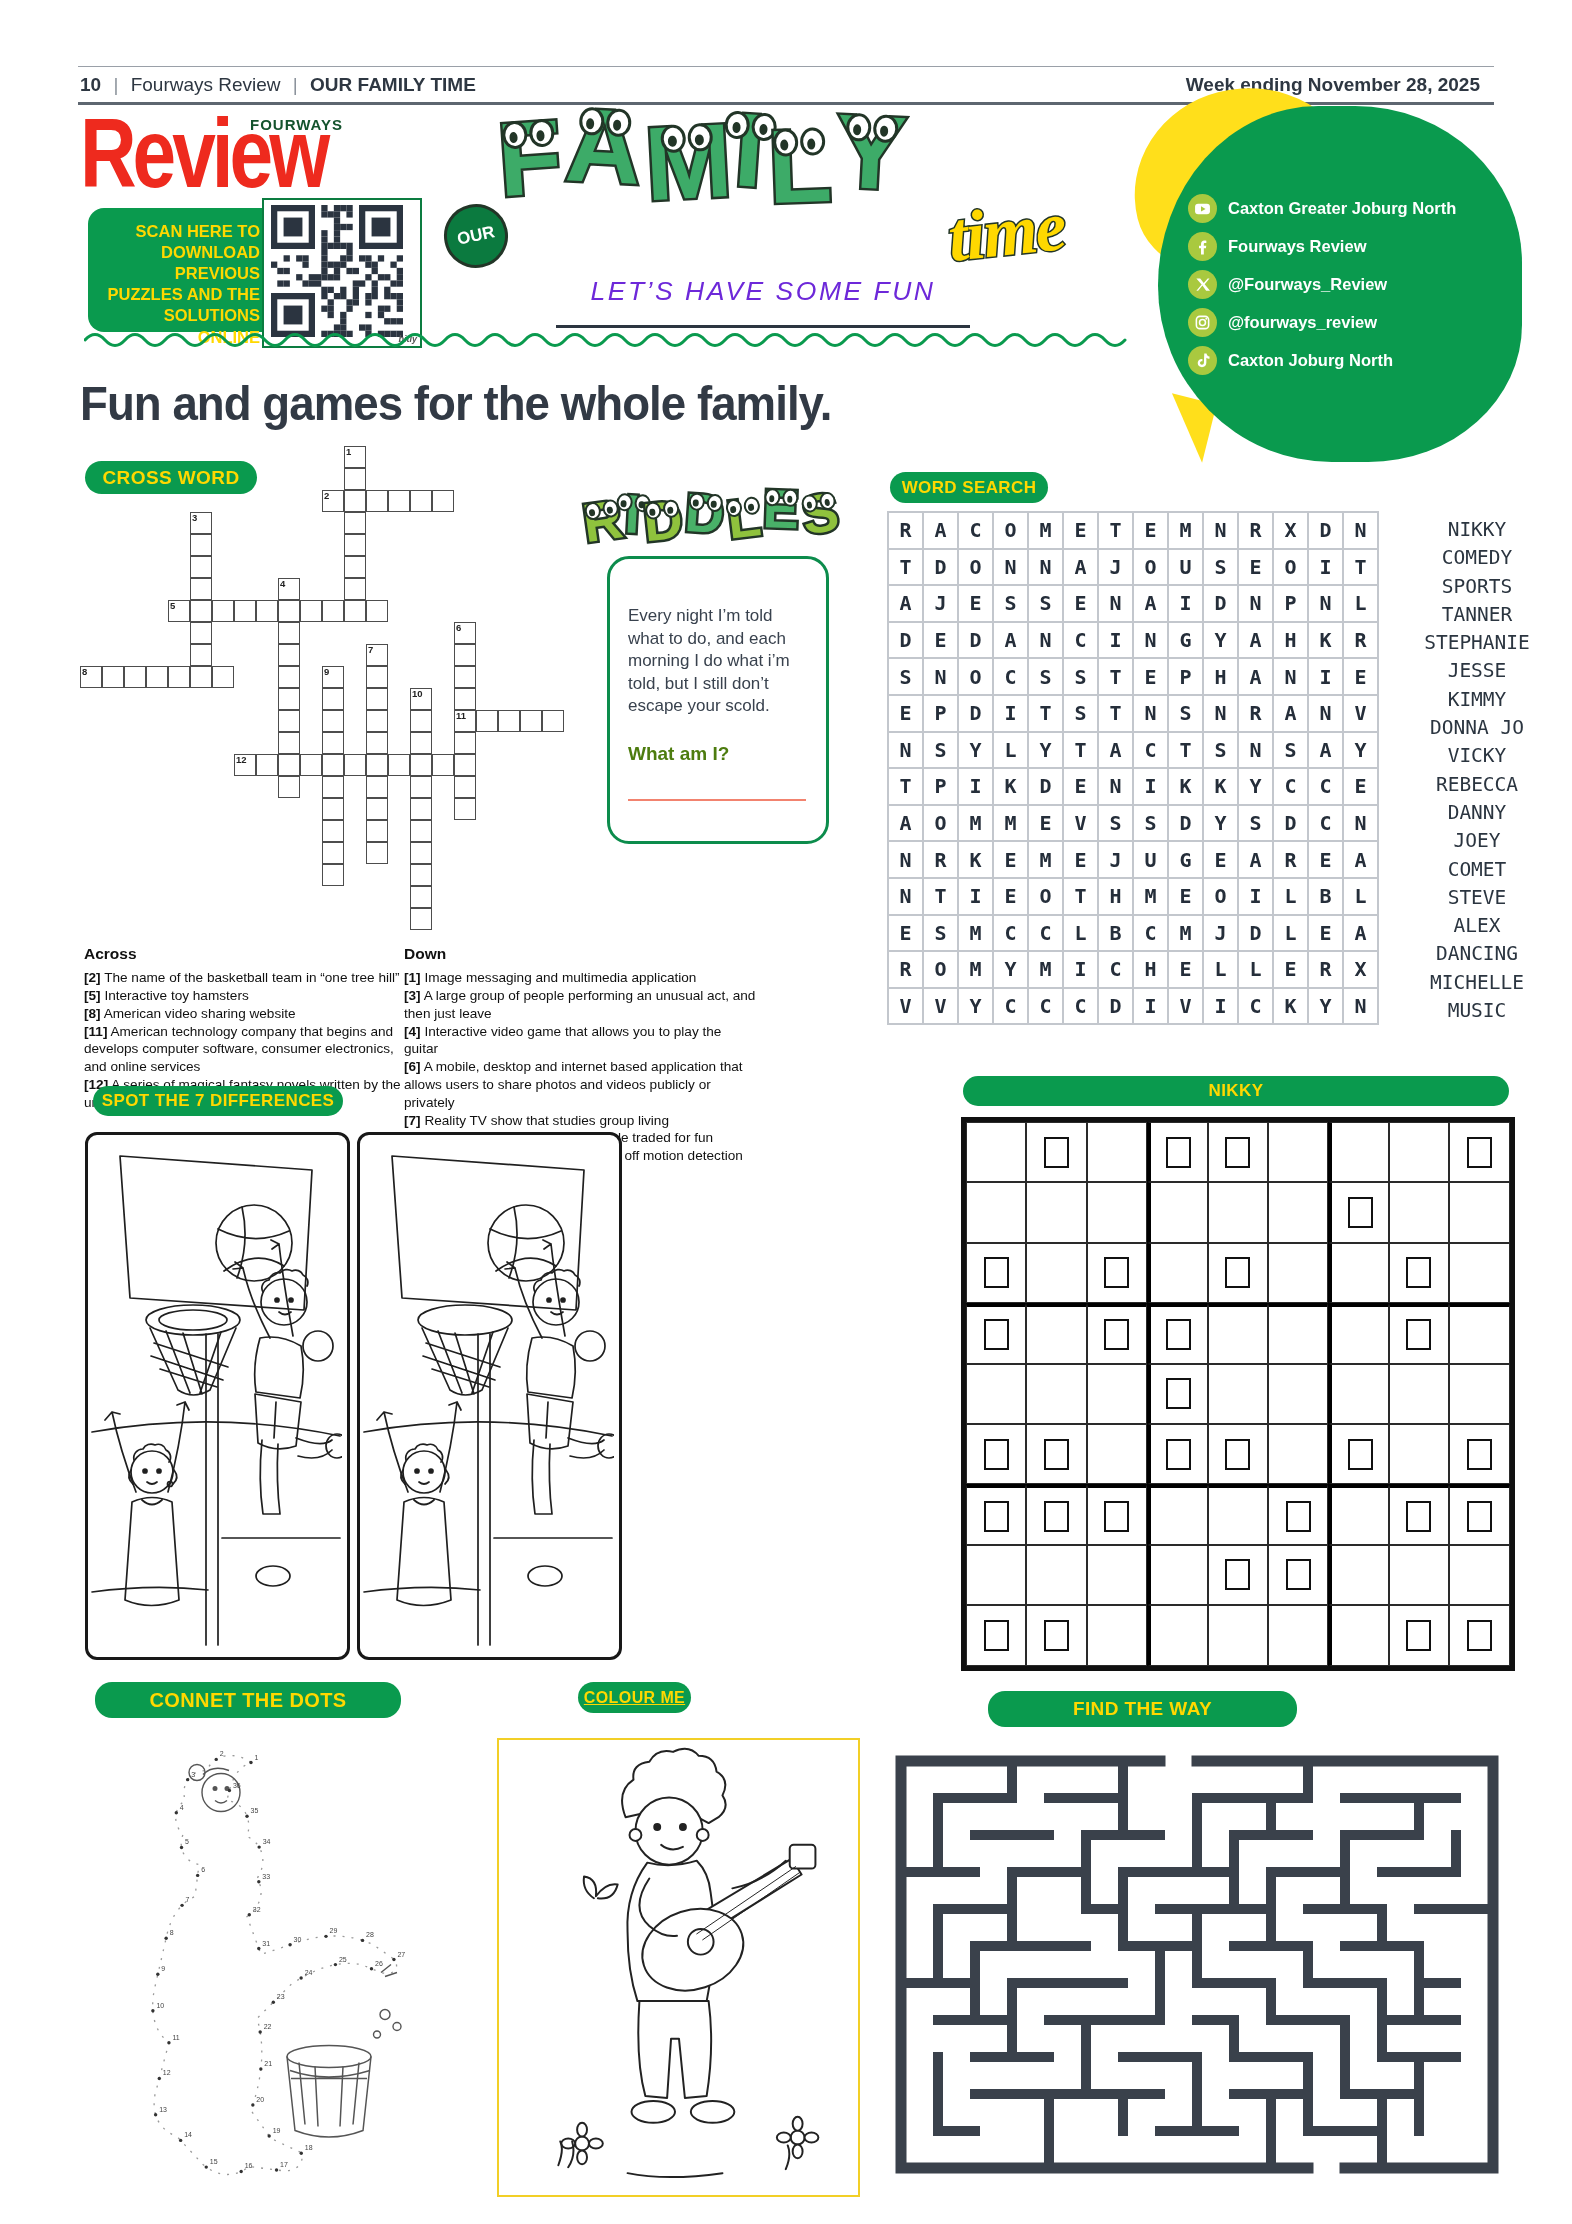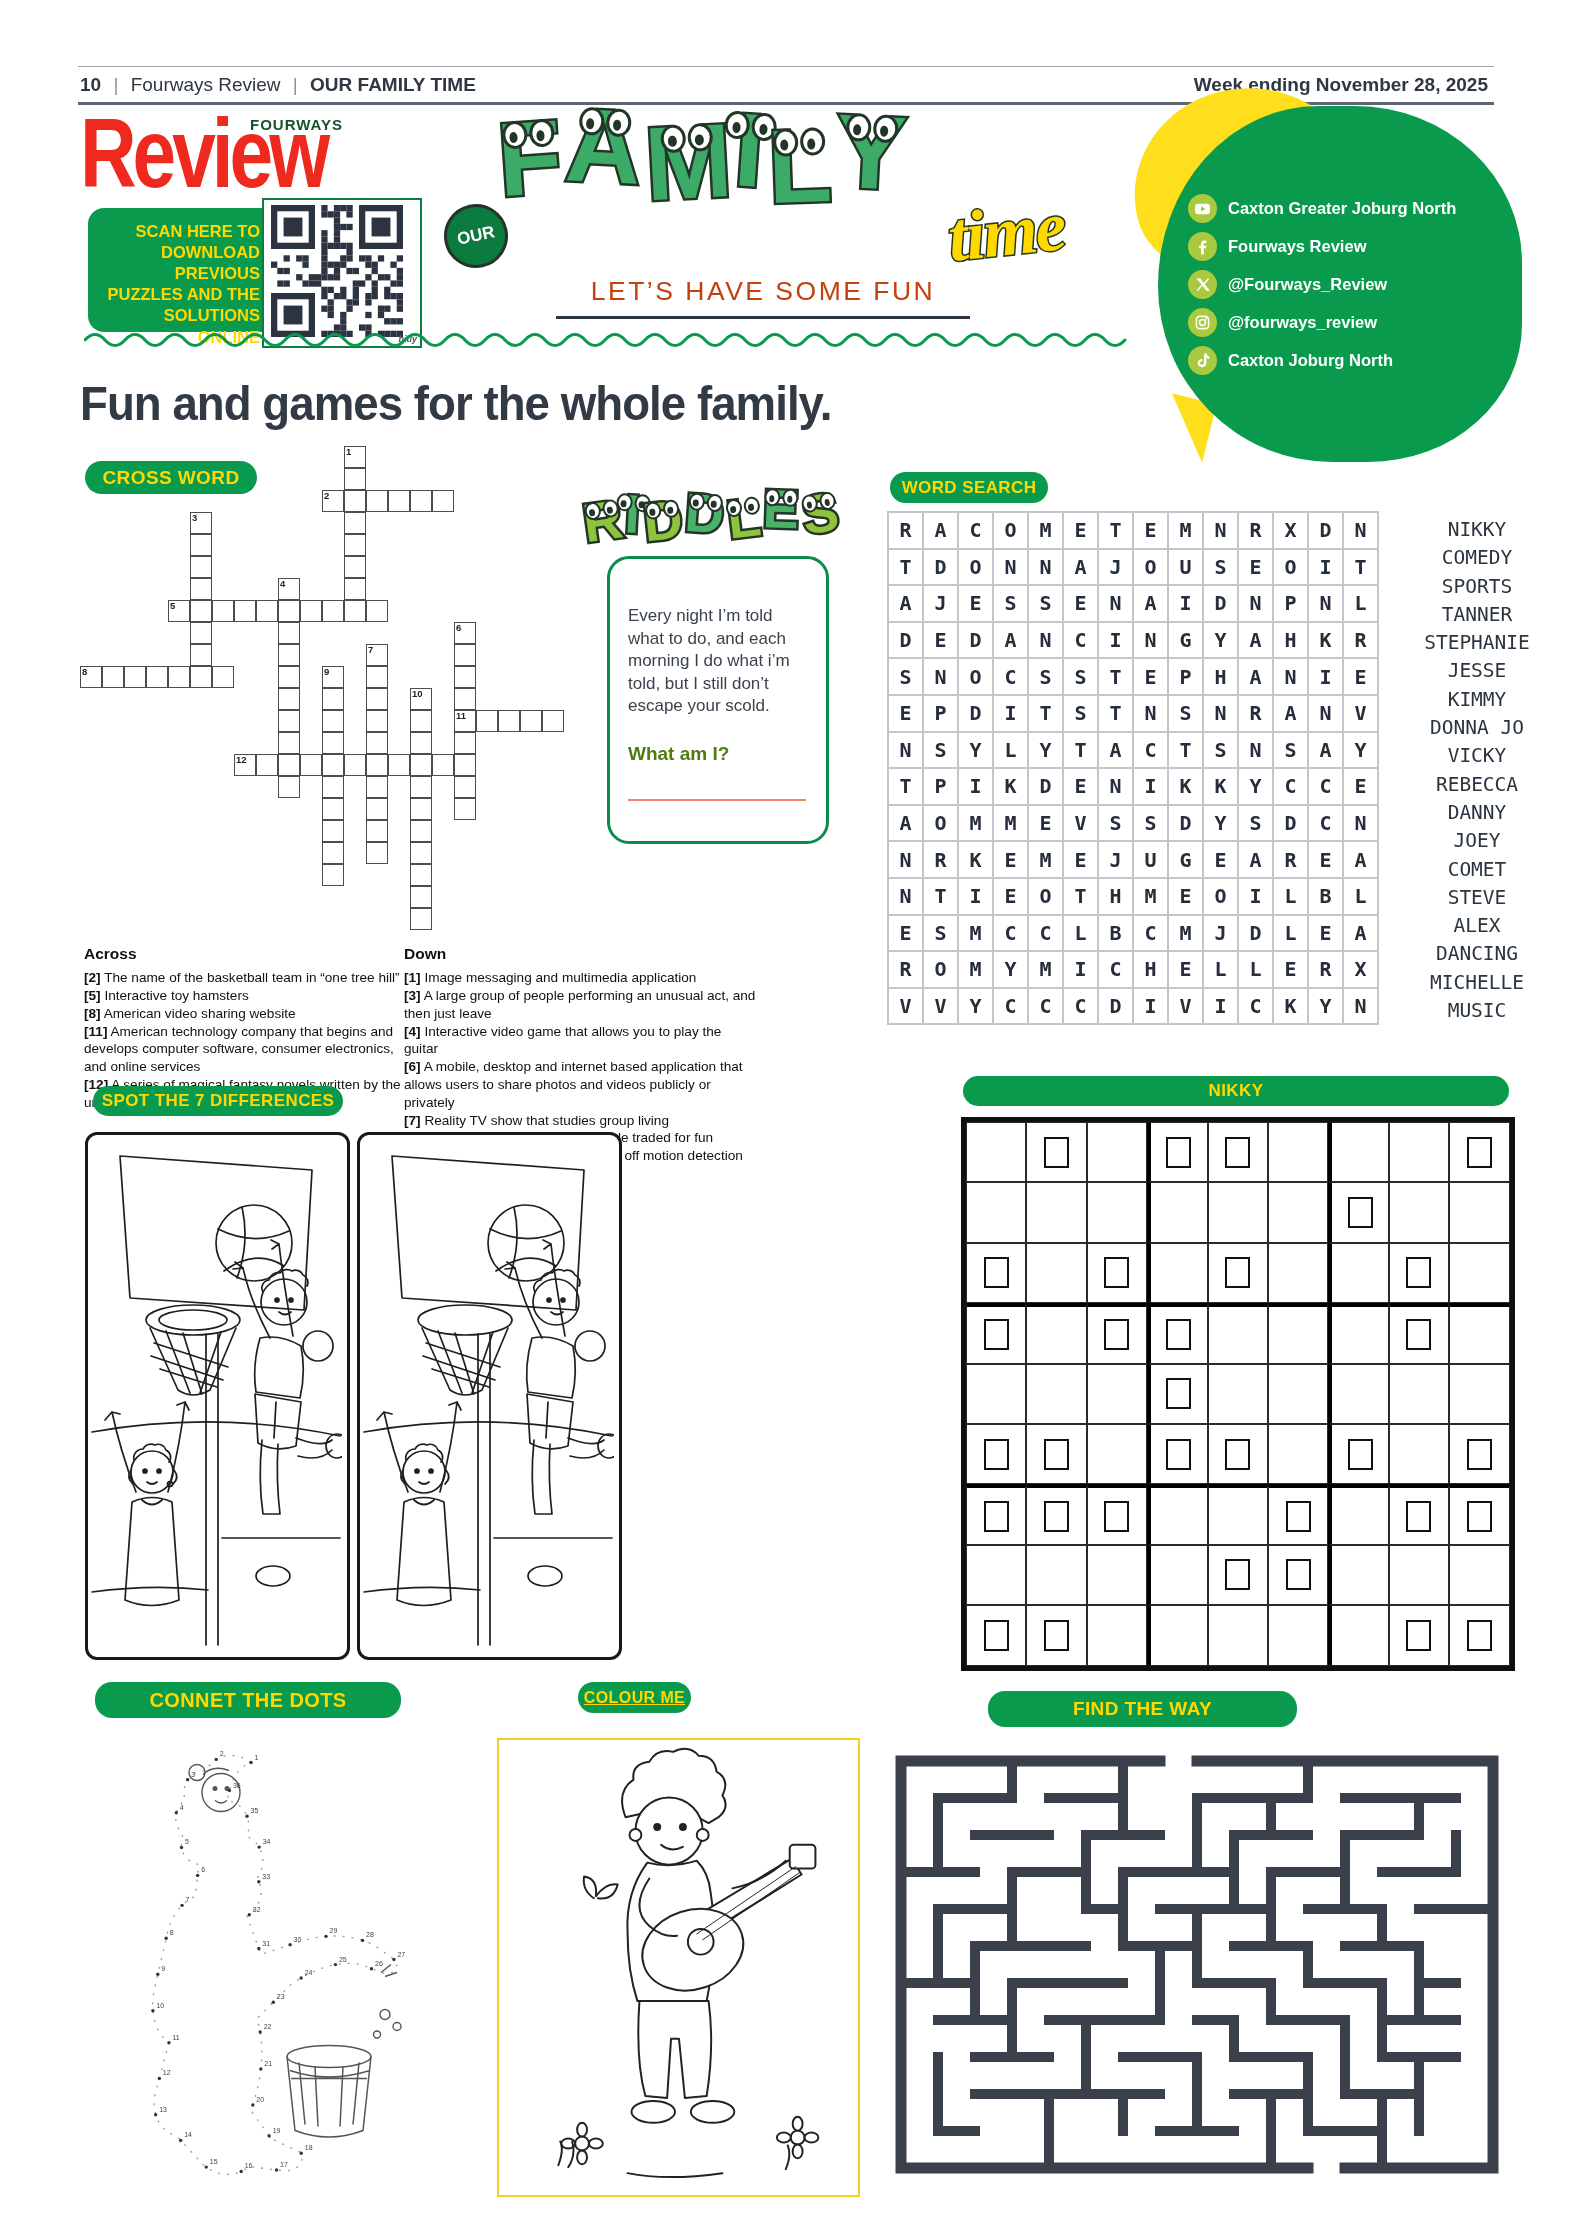--- a/index.html
+++ b/index.html
@@ -5,21 +5,21 @@
   html,body{margin:0;padding:0;}
   body{width:1572px;height:2224px;position:relative;overflow:hidden;background:#fff;
        font-family:"Liberation Sans",sans-serif;color:#1d242e;}
   .abs{position:absolute;}
 
   
   #hdr-rule-top{left:78px;top:66px;width:1416px;border-top:1px solid #9aa0a8;}
   #hdr{left:80px;top:74px;width:1412px;font-size:19px;color:#2e3742;}
   #hdr .pg,#hdr .sec{font-weight:bold;}
   #hdr .sep{color:#8b929b;margin:0 7px;font-weight:normal;}
-  #hdr-right{position:absolute;right:4px;top:0;font-weight:bold;}
+  #hdr-right{position:absolute;right:12px;top:0;font-weight:bold;}
   #hdr-rule-bot{left:78px;top:102px;width:1416px;border-top:3px solid #5d6670;}
 
   
   #brand{left:80px;top:104px;font-size:98px;font-weight:bold;color:#ee2a1e;
          letter-spacing:-5px;transform:scaleX(.80);transform-origin:left top;line-height:1;}
   #brand-over{left:250px;top:116px;font-size:15px;font-weight:bold;color:#14532d;letter-spacing:1px;}
 
   #scanbox{left:88px;top:208px;width:330px;height:124px;background:#0a9a4e;border-radius:16px;}
   #scantext{position:absolute;left:10px;top:13px;width:162px;text-align:right;
             color:#ffd800;font-weight:bold;font-size:16.5px;line-height:1.28;}
@@ -36,22 +36,22 @@
   .eye::after{content:"";position:absolute;left:22%;bottom:12%;width:45%;height:50%;
               background:#223527;border-radius:50%;}
   #logo-family{left:498px;top:94px;display:flex;gap:4px;}
   #logo-family .eyes{top:14px;} #logo-family .eye{width:19px;height:22px;}
   #logo-our{left:444px;top:204px;width:58px;height:58px;border-radius:50%;background:#0b7a3f;
             border:3px solid #223527;color:#fff;font-weight:bold;font-size:17px;display:flex;
             align-items:center;justify-content:center;transform:rotate(-12deg);z-index:3;}
   #logo-time{left:948px;top:192px;font-family:"Liberation Serif",serif;font-style:italic;
              font-weight:bold;font-size:70px;color:#ffd800;-webkit-text-stroke:3px #223527;
              paint-order:stroke fill;transform:rotate(-6deg);letter-spacing:-2px;z-index:3;}
-  #tagline{left:556px;top:276px;width:414px;text-align:center;font-size:26.5px;color:#c2410c;
-           letter-spacing:2.5px;border-bottom:3px solid #2c3540;padding-bottom:9px;}
+  #tagline{left:556px;top:276px;width:414px;text-align:center;font-size:26.5px;color:#6d28d9;
+           letter-spacing:2.5px;border-bottom:3px solid #2c3540;padding-bottom:18px;font-style:italic;}
 
   
   #yellow-blob{left:1132px;top:88px;width:228px;height:188px;background:#ffdf1b;
                border-radius:48% 52% 50% 50%/55% 60% 40% 45%;transform:rotate(-14deg);}
   #yellow-tri{left:1164px;top:398px;width:0;height:0;border-left:46px solid transparent;
               border-top:60px solid #ffdf1b;transform:rotate(14deg);}
   #green-blob{left:1158px;top:106px;width:364px;height:356px;background:#0a9a4e;
               border-radius:48% 50% 46% 52%/55% 48% 42% 54%;}
   #social-list{left:1188px;top:194px;display:flex;flex-direction:column;gap:9px;z-index:4;}
   .social-row{display:flex;align-items:center;gap:11px;}

